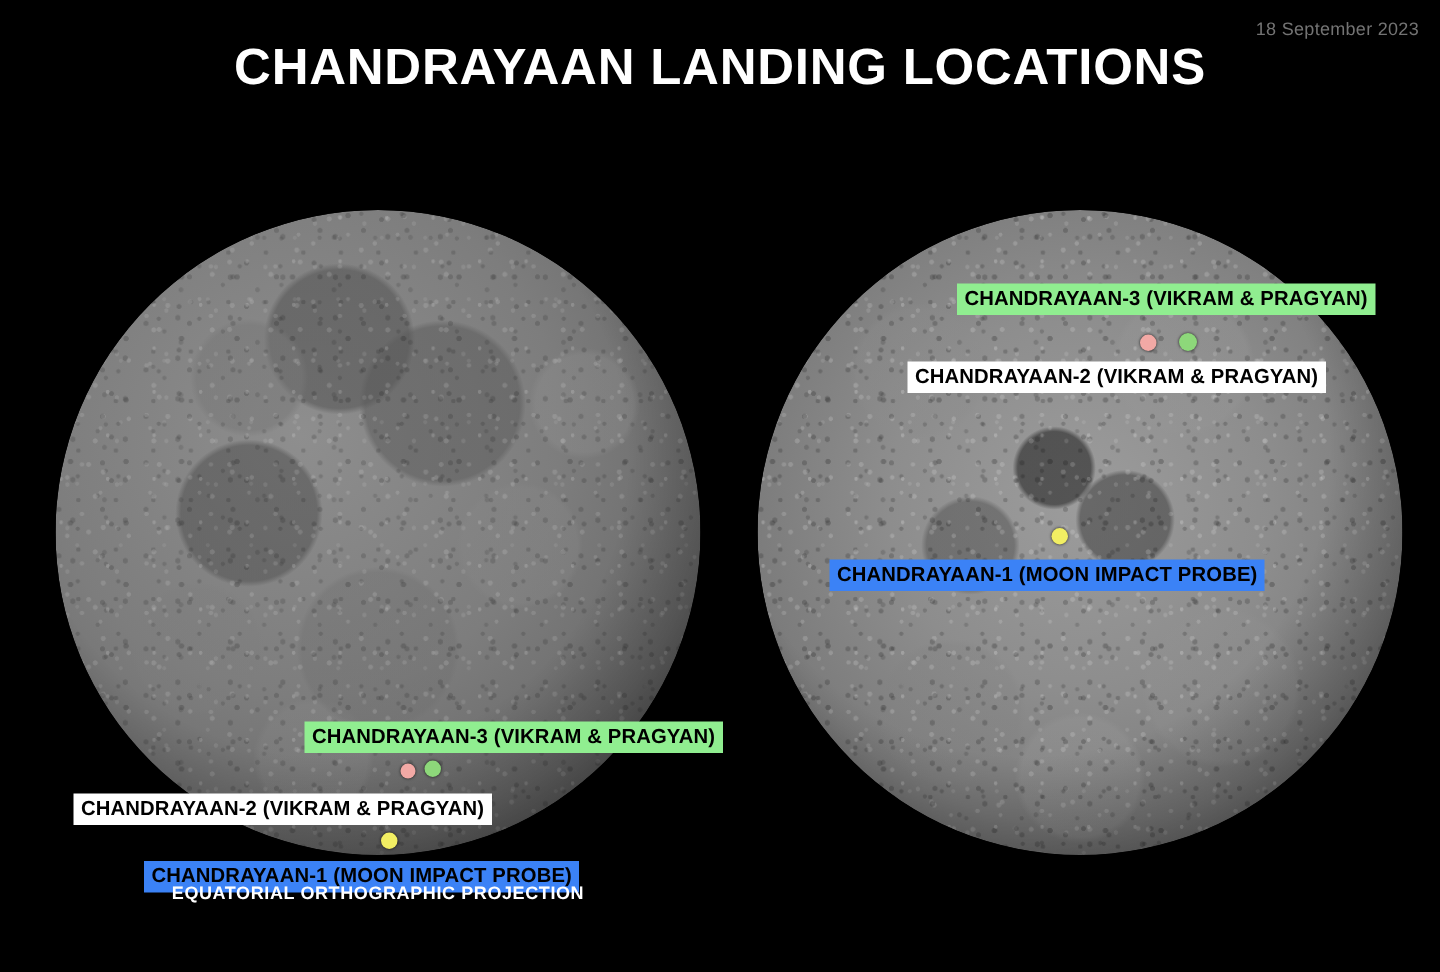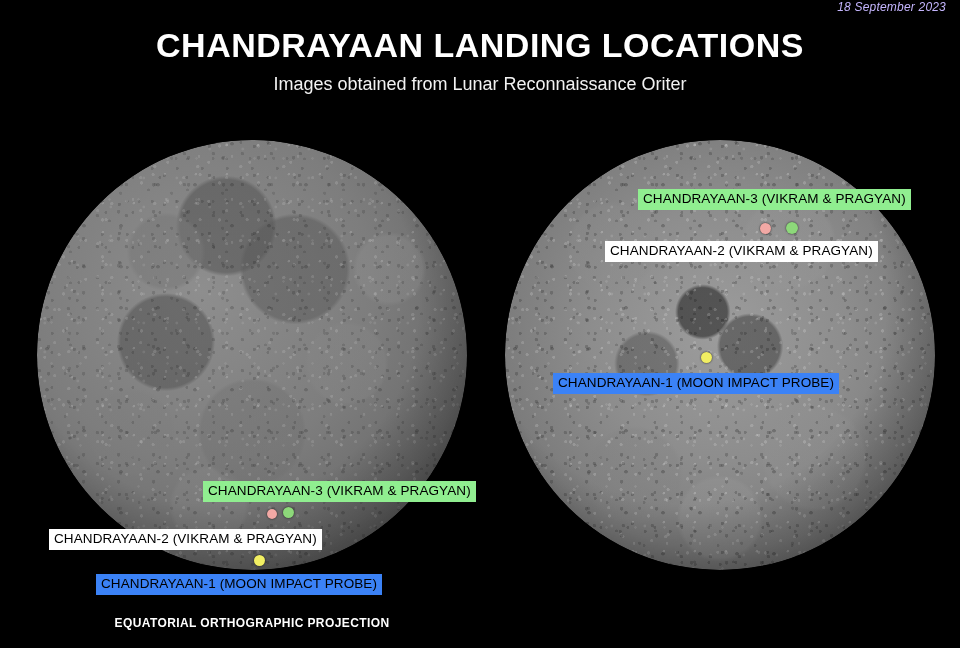--- a/index.html
+++ b/index.html
@@ -18,25 +18,24 @@
   #page {
     position: relative;
     width: 960px;
     height: 648px;
     background: #000000;
   }
 
   
   .date {
     position: absolute;
-    top: 0;
+    top: 12px;
     right: 14px;
     font-size: 12px;
-    font-style: italic;
-    color: #c4b5fd;
+    color: #737373;
     letter-spacing: 0.2px;
   }
   .title {
     position: absolute;
     top: 26px;
     left: 0;
     width: 960px;
     text-align: center;
     font-size: 34px;
     font-weight: bold;
@@ -154,51 +153,50 @@
     box-shadow: 0 0 2px rgba(0,0,0,0.8);
   }
   .dot.green  { background: #8dd87a; }
   .dot.pink   { background: #f2a9a5; }
   .dot.yellow { background: #f2ef63; }
 
   
   .chip {
     position: absolute;
     font-size: 13.5px;
-    font-weight: normal;
+    font-weight: bold;
     color: #000;
     padding: 2px 5px 3px 5px;
     white-space: nowrap;
     line-height: 1.15;
     letter-spacing: 0.1px;
   }
   .chip.green  { background: #90ee90; }
   .chip.pink   { background: #ffffff; }
   .chip.yellow { background: #3b82f6; }
 
   
   .caption {
     position: absolute;
     font-size: 12px;
     font-weight: bold;
     color: #ffffff;
     letter-spacing: 0.4px;
     text-align: center;
   }
-  #caption-left  { left: 37px;  top: 616px; width: 430px; }
+  #caption-left  { left: 37px;  top: 588px; width: 430px; }
   #caption-right { left: 505px; top: 620px; width: 430px; }
 </style>
 </head>
 <body>
 
 <div id="page">
 
   <div class="date">18 September 2023</div>
   <div class="title">CHANDRAYAAN LANDING LOCATIONS</div>
-  <div class="subtitle">Images obtained from Lunar Reconnaissance Oriter</div>
 
   <div class="moon" id="moon-equatorial">
     <div class="disc"></div>
     <div class="speckle"></div>
     <div class="limb"></div>
   </div>
 
   <div class="dot pink" style="left:267px; top:509px; width:10px; height:10px;"></div>
   <div class="dot green" style="left:283px; top:507px; width:11px; height:11px;"></div>
   <div class="dot yellow" style="left:254px; top:555px; width:11px; height:11px;"></div>

